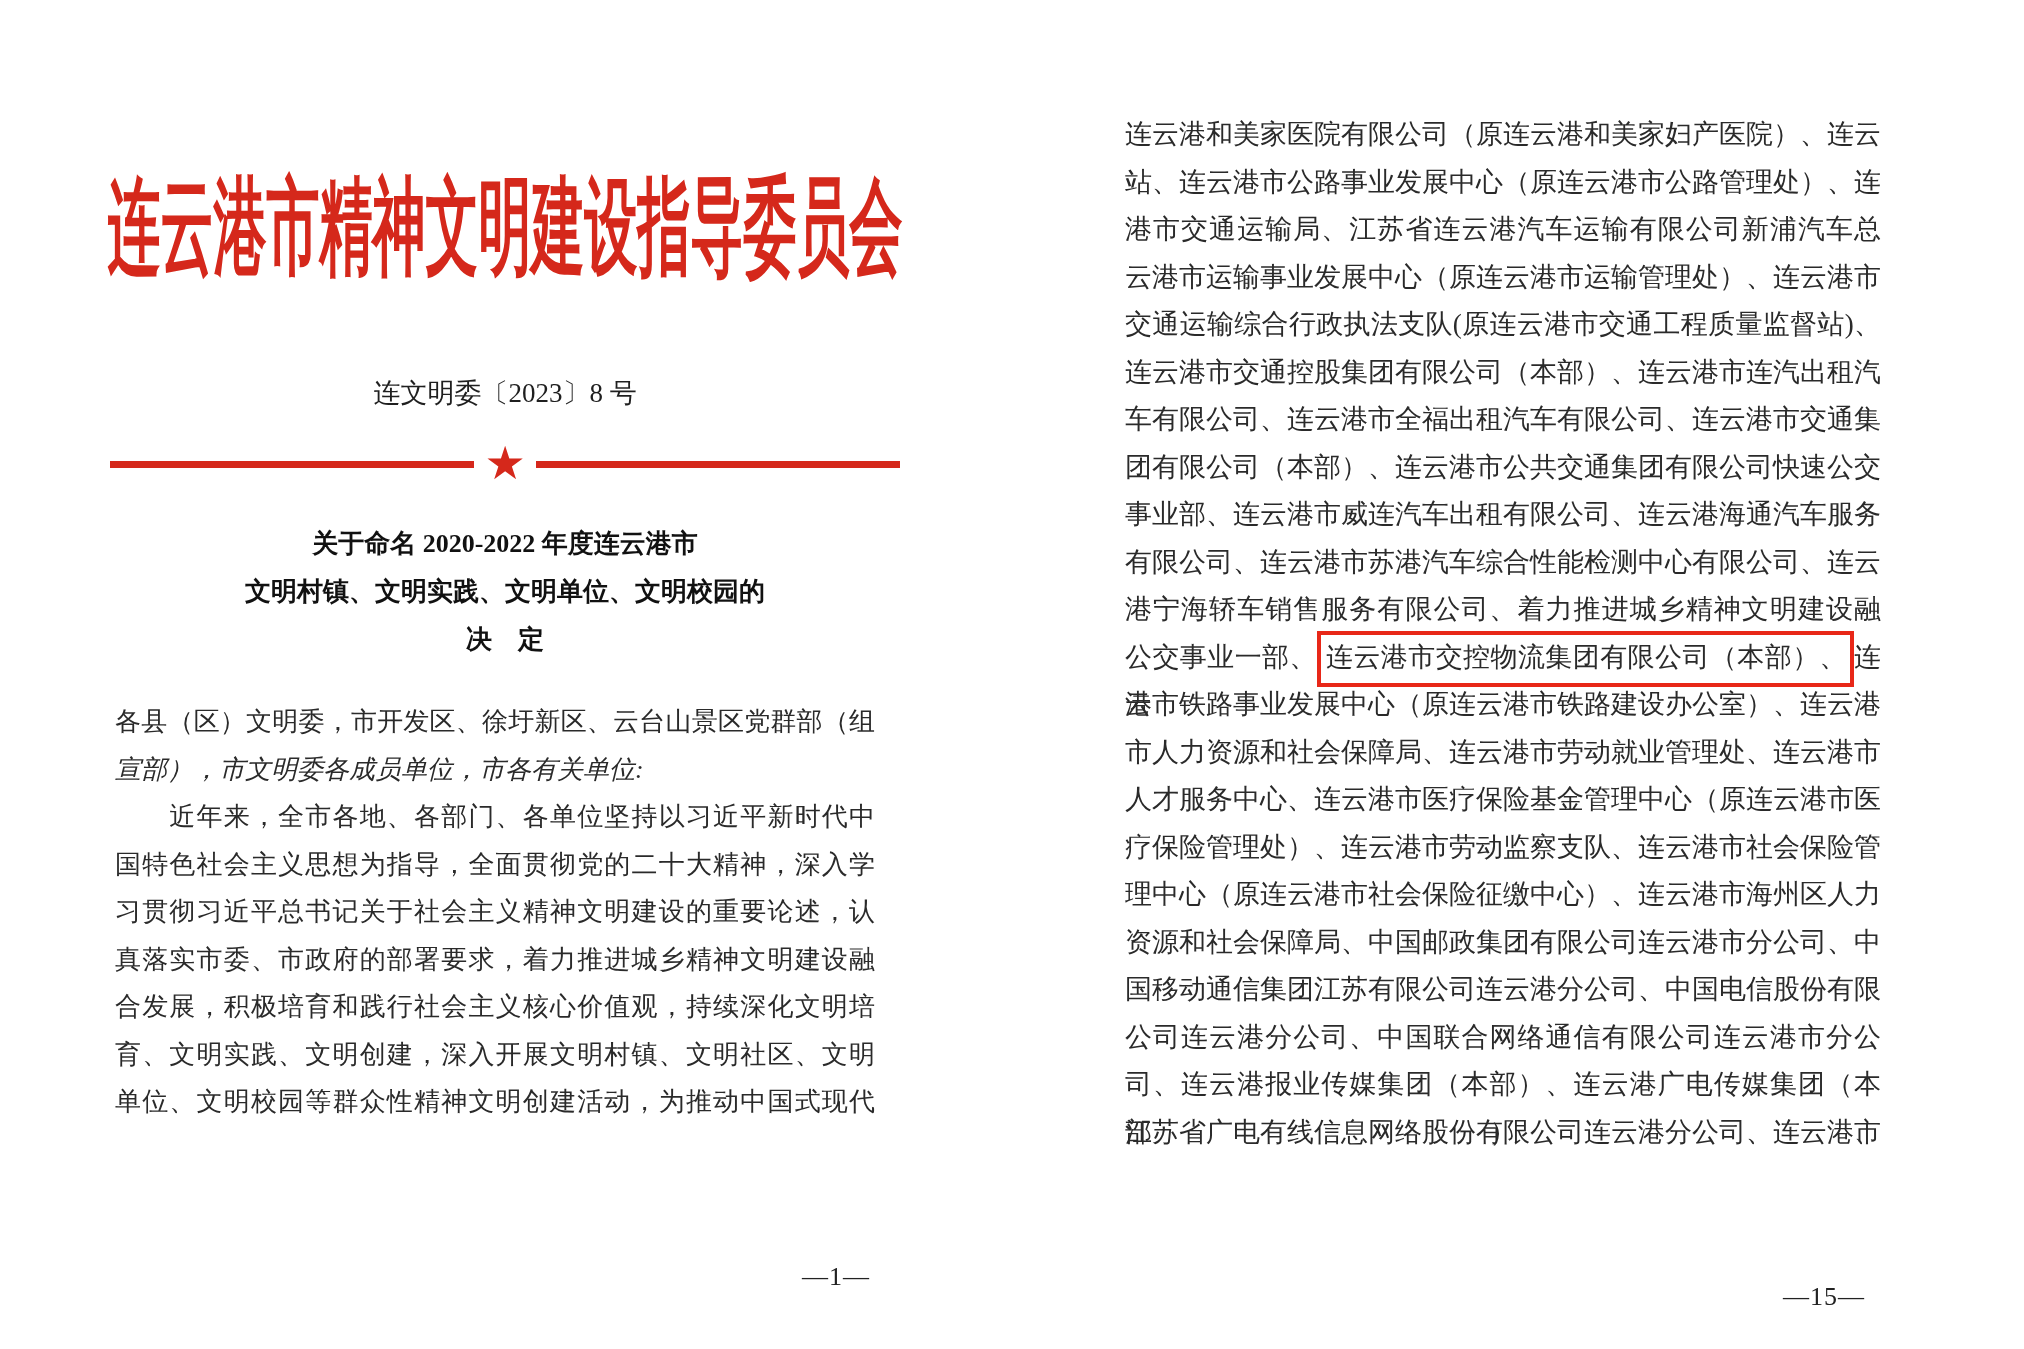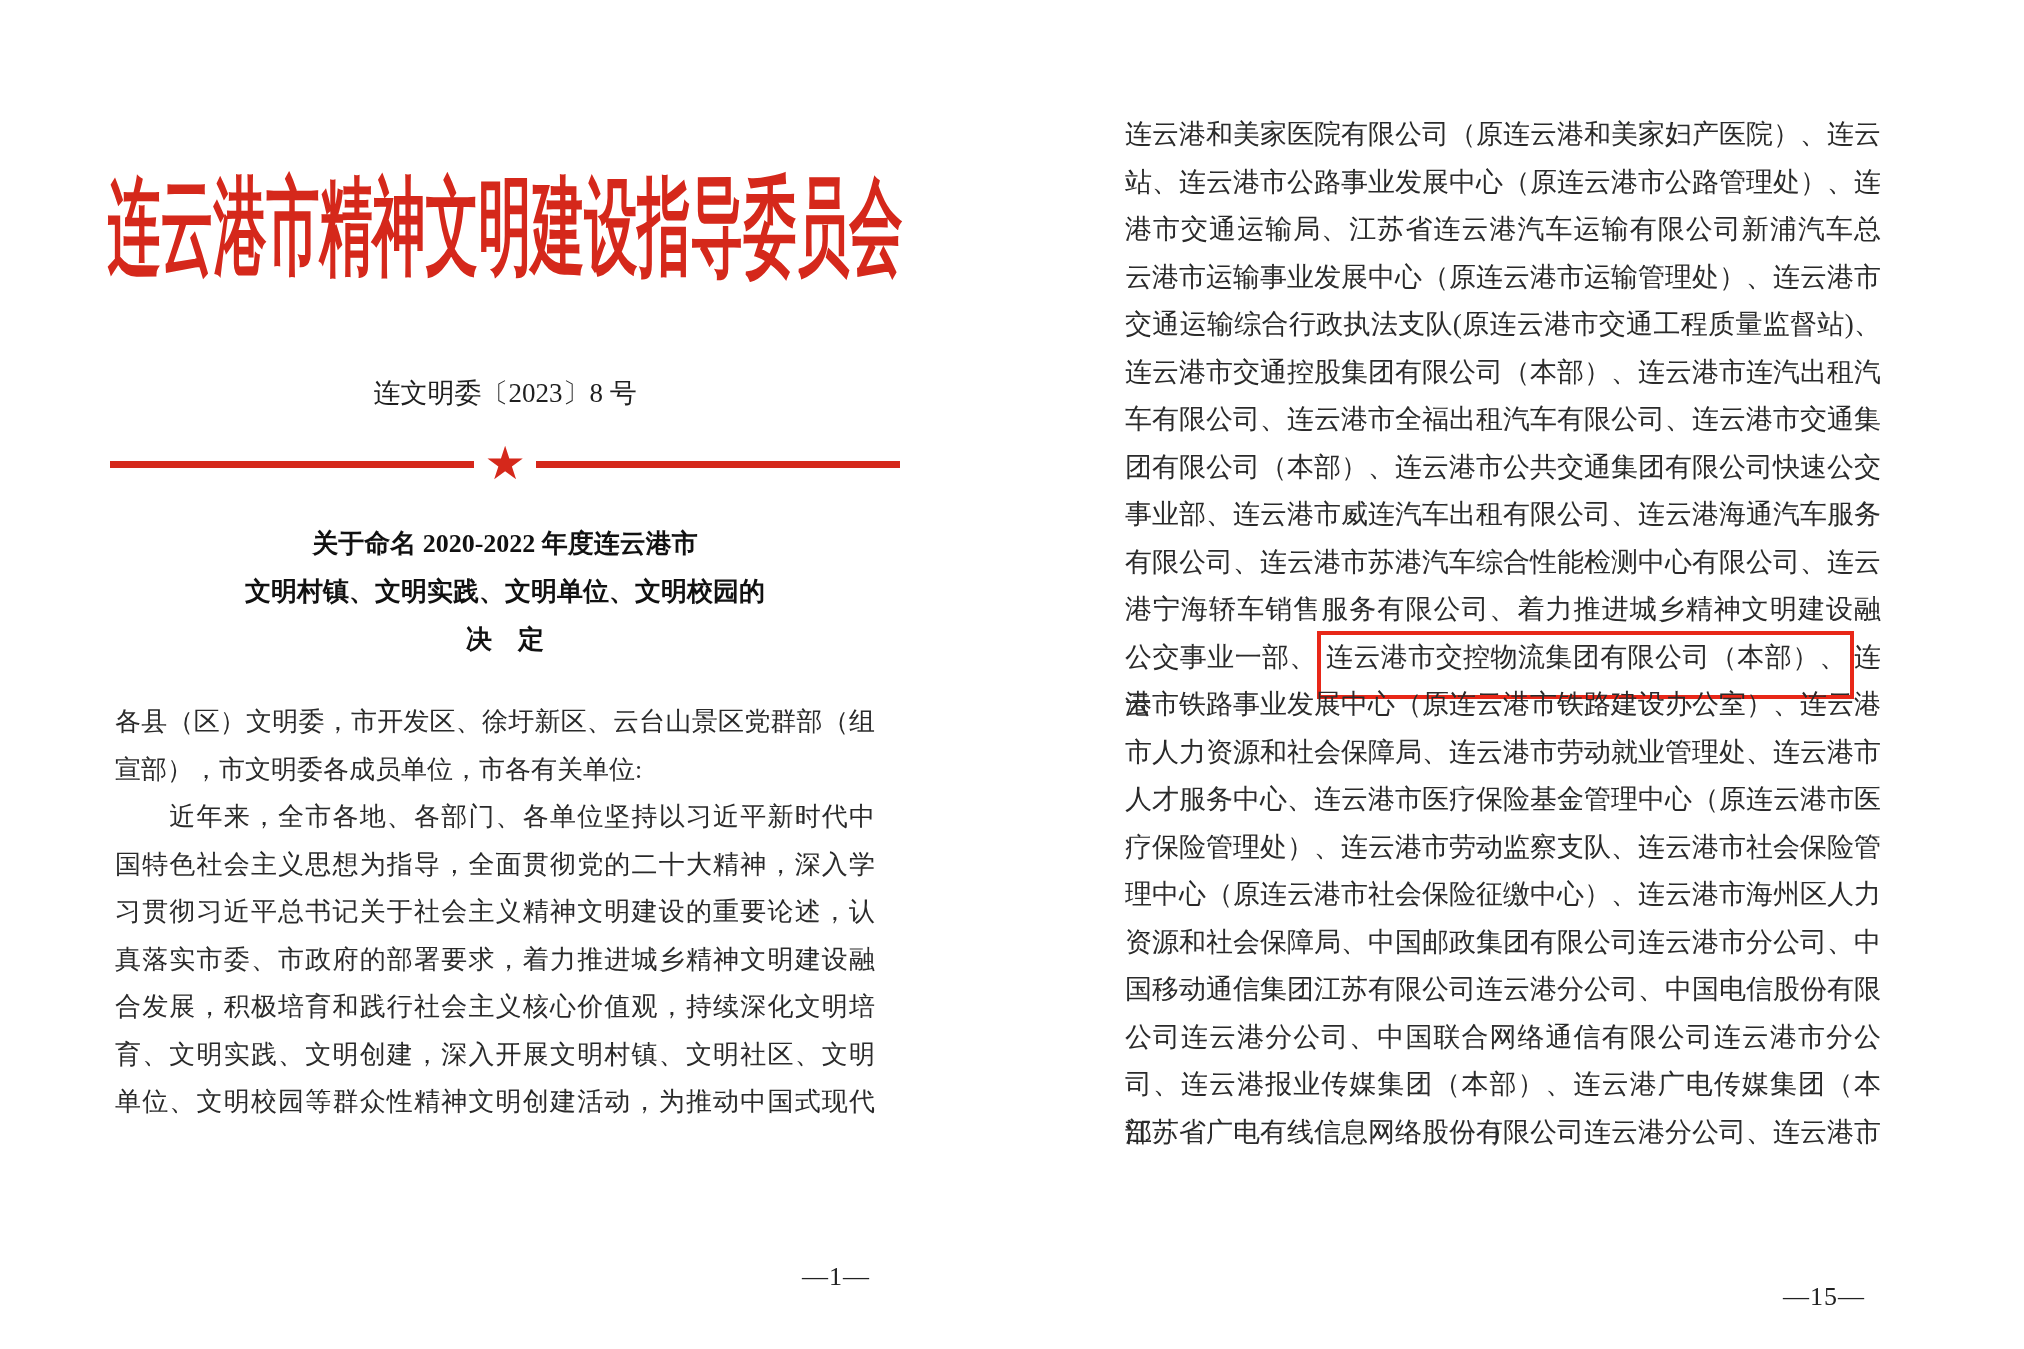--- a/index.html
+++ b/index.html
@@ -31,35 +31,35 @@
   .title-block {
     position:absolute; top:520px; left:-15px; right:-15px;
     text-align:center; font-weight:700; font-size:26px; line-height:48px;
     color:#111;
   }
   .body-block {
     position:absolute; top:698px; left:0; width:760px;
     font-size:26px; line-height:47.5px; color:#2a2a2a;
   }
   .jline { text-align:justify; text-align-last:justify; height:47.5px; white-space:nowrap-off; }
-  .jline.short { text-align-last:left; }
+  .jline.short { text-align-last:left;font-style:italic; }
   .pagenum {
     position:absolute; font-size:26px; color:#222; letter-spacing:1px;
   }
   .pagenum-left  { top:1262px; right:25px; }
   .pagenum-right { top:1282px; right:20px; }
 
   
   .rlist {
     position:absolute; top:111px; left:0; width:756px;
     font-size:27px; line-height:47.5px; color:#2a2a2a;
   }
   .hl {
     border:4px solid #e82718;
-    padding:7px 3px 23px 5px;
+    padding:7px 3px 11px 5px;
   }
 </style>
 </head>
 <body>
 
 <div class="canvas">
 
   <div class="page left-page">
     <div class="red-header">连云港市精神文明建设指导委员会</div>
 

